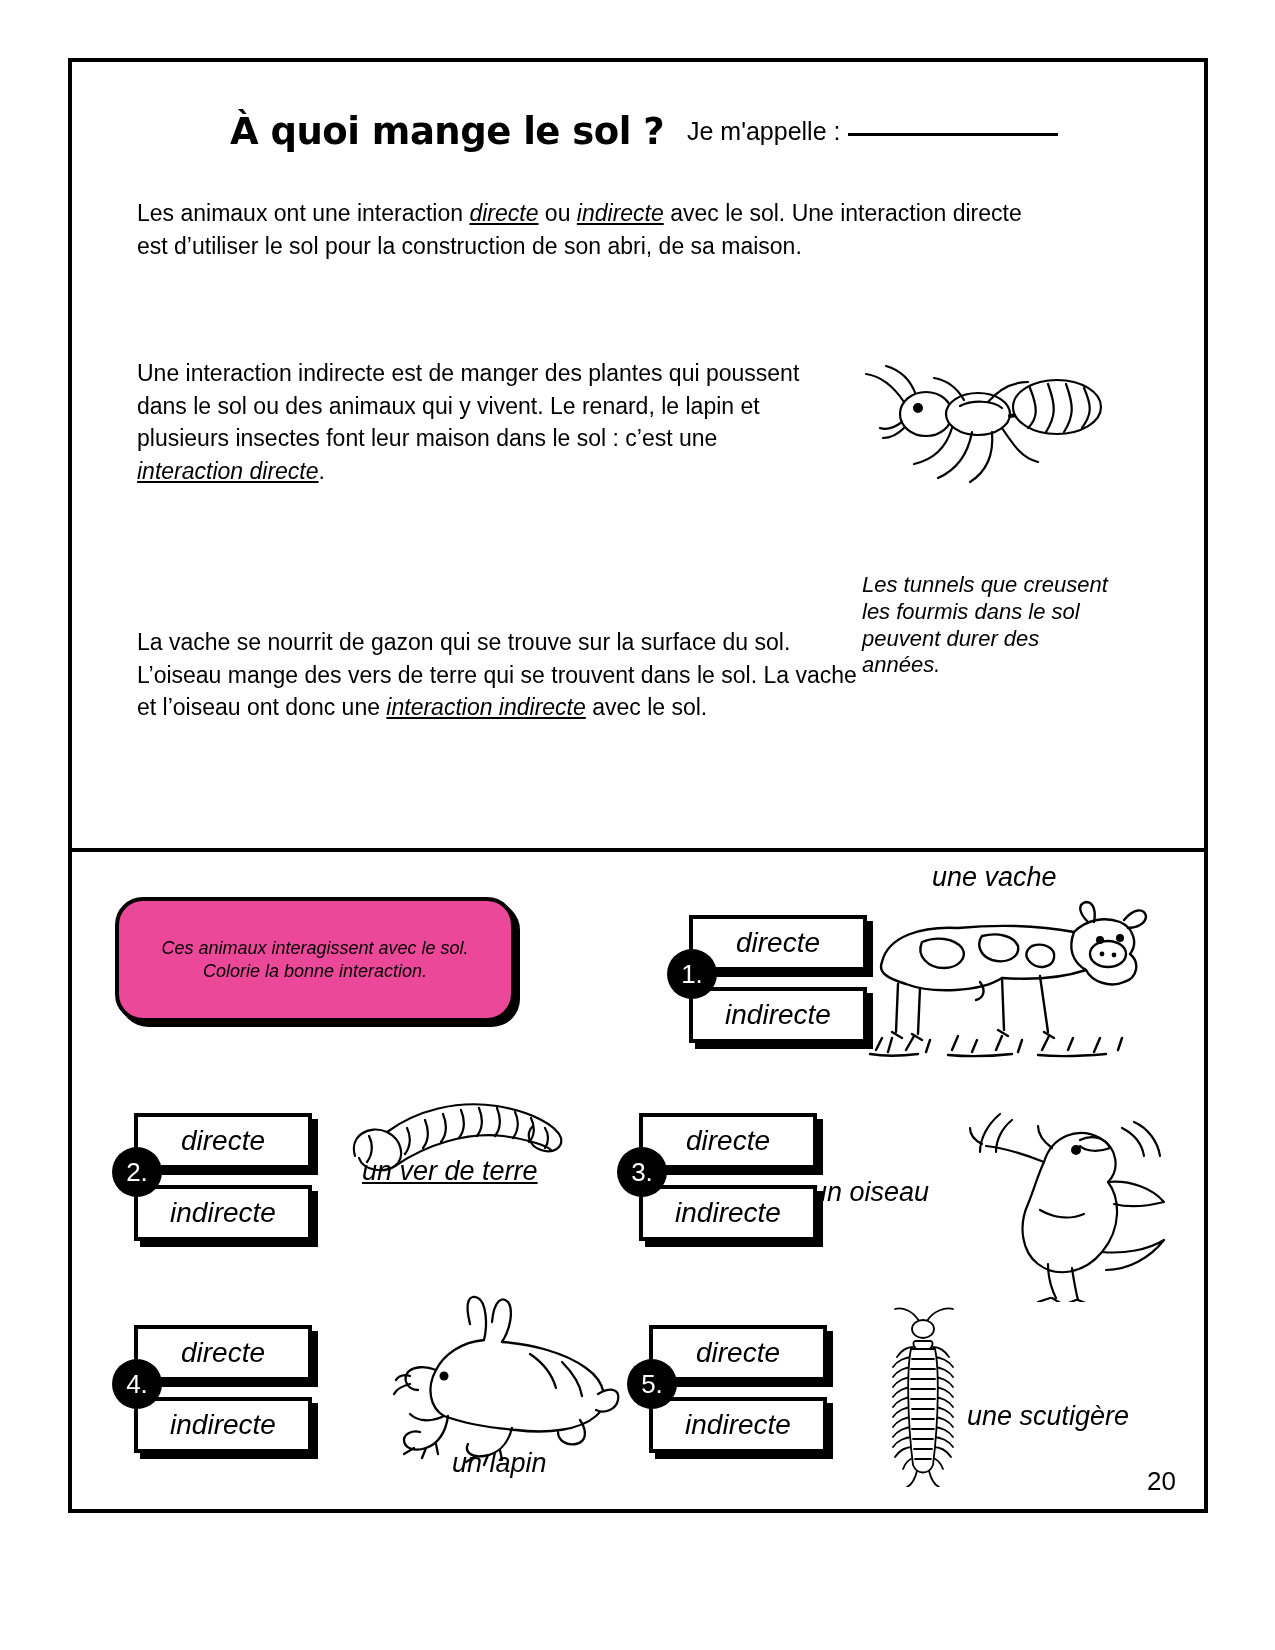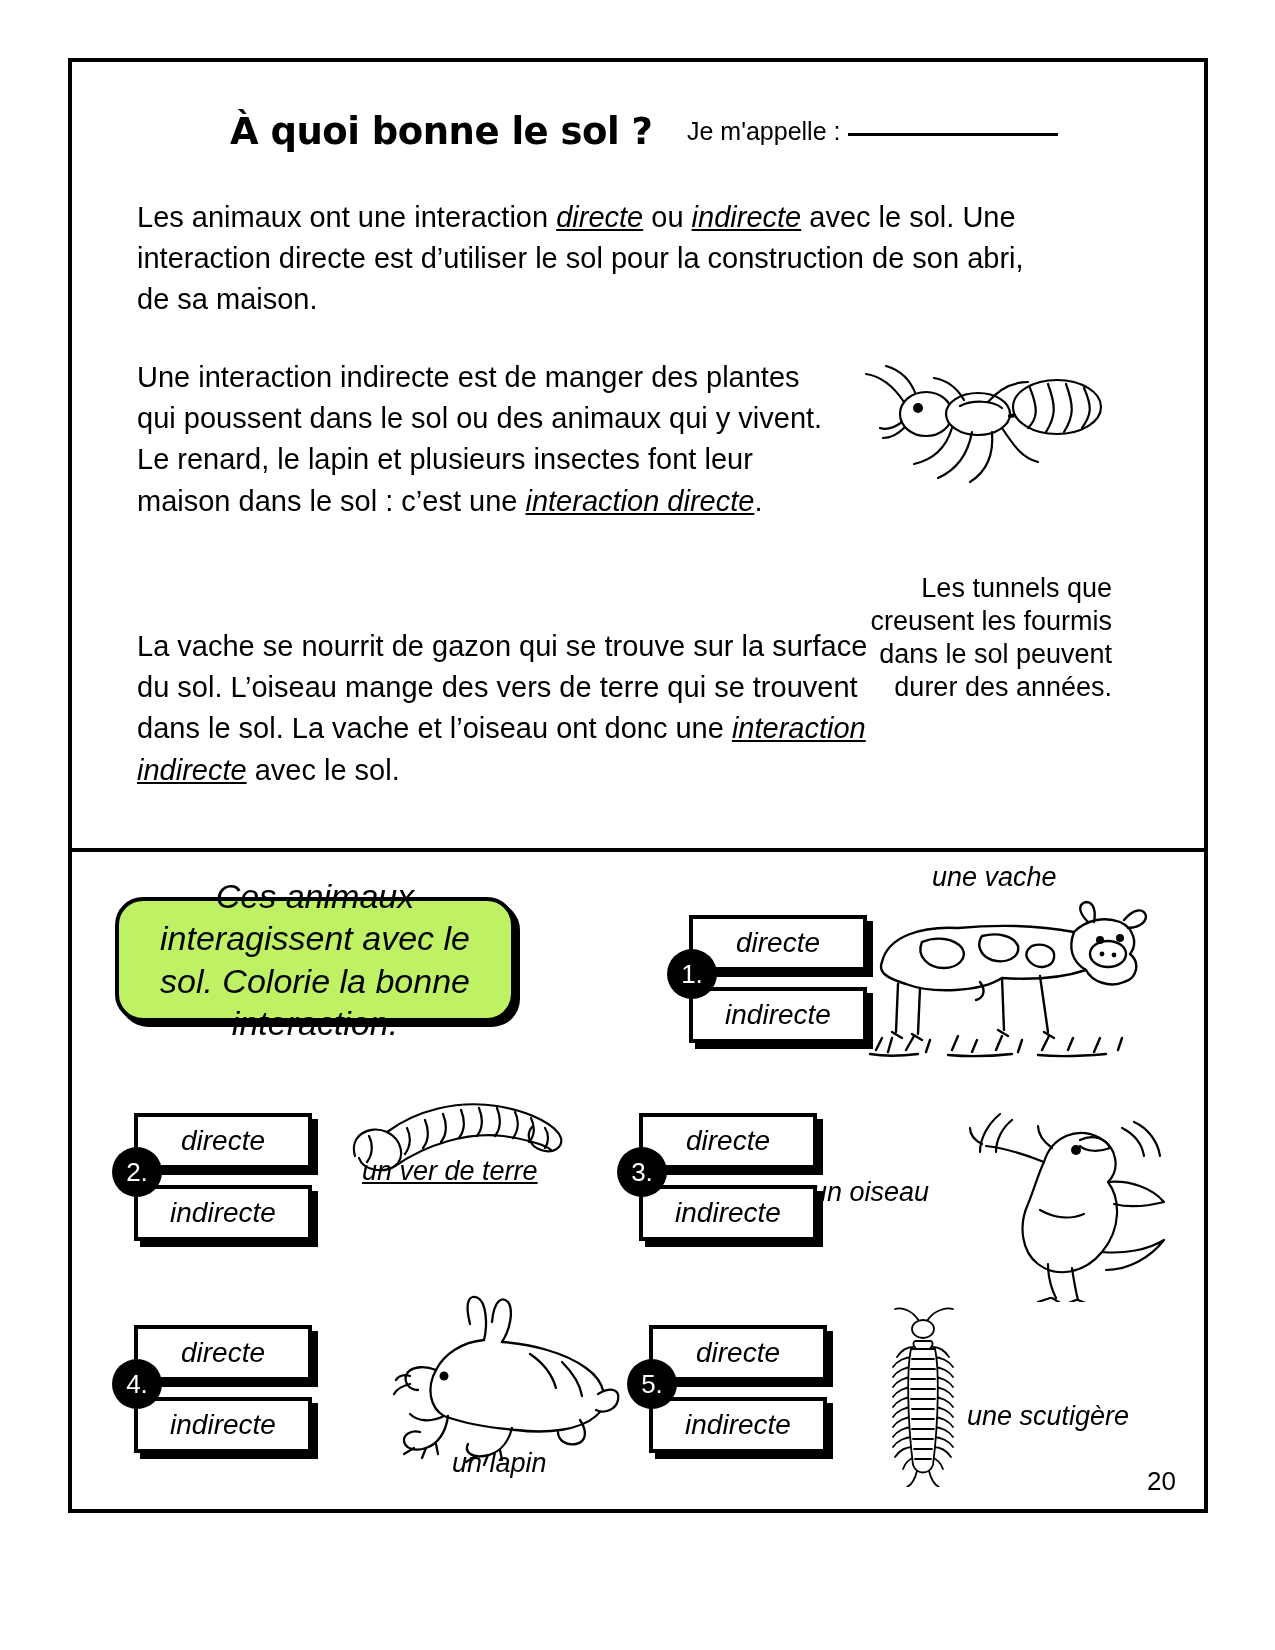--- a/index.html
+++ b/index.html
@@ -51,43 +51,44 @@
   }
   .name-line .rule {
     display: inline-block;
     width: 210px;
     border-bottom: 3px solid #000;
     margin-left: 8px;
     vertical-align: 4px;
   }
   .para {
     position: absolute;
-    font-size: 29px;
+    font-size: 23px;
     line-height: 1.42;
     font-family: "Liberation Sans", sans-serif;
   }
   .p1 { left: 65px; top: 135px; width: 900px; }
   .p2 { left: 65px; top: 295px; width: 690px; }
   .p3 { left: 65px; top: 525px; width: 740px; margin-top: 39px; }
   .u { text-decoration: underline; font-style: italic; }
 
   .ant-wrap {
     position: absolute;
     left: 780px;
     top: 300px;
     width: 260px;
     height: 135px;
   }
   .caption-tunnels {
     position: absolute;
     left: 790px;
     top: 510px;
     width: 250px;
-    text-align: right;
-    font-size: 27px;
+    text-align: left;
+    font-style: italic;
+    font-size: 22px;
     line-height: 1.22;
     font-family: "Liberation Sans", sans-serif;
   }
 
   
   .bottom-section {
     position: relative;
     height: 657px;
   }
   .bubble {
@@ -97,25 +98,25 @@
     width: 400px;
     height: 125px;
     border: 4px solid #000;
     border-radius: 28px;
     box-sizing: border-box;
     display: flex;
     align-items: center;
     justify-content: center;
     text-align: center;
     font-style: italic;
-    font-size: 34px;
+    font-size: 18px;
     line-height: 1.25;
     font-family: "Liberation Sans", sans-serif;
     padding: 16px 12px;
-    background: #bef264;
+    background: #ec4899;
     box-shadow: 5px 5px 0 #000;
   }
 
   
   .group { position: absolute; }
   .numcircle {
     position: absolute;
     left: 0;
     top: 52px;
     width: 50px;
@@ -167,21 +168,21 @@
     margin-left: 44px;
   }
 </style>
 </head>
 <body>
 
 <div class="page">
 
   <div class="top-section">
 
-    <div class="title">À quoi bonne le sol ?</div>
+    <div class="title">À quoi mange le sol ?</div>
 
     <div class="name-line">
       <span>Je m'appelle :</span><span class="rule"></span>
     </div>
 
     <div class="para p1">
       <span>Les animaux ont une interaction </span><span class="u">directe</span><span> ou </span><span class="u">indirecte</span><span> avec le sol. Une interaction directe est d’utiliser le sol pour la construction de son abri, de sa maison.</span>
     </div>
 
     <div class="para p2">

